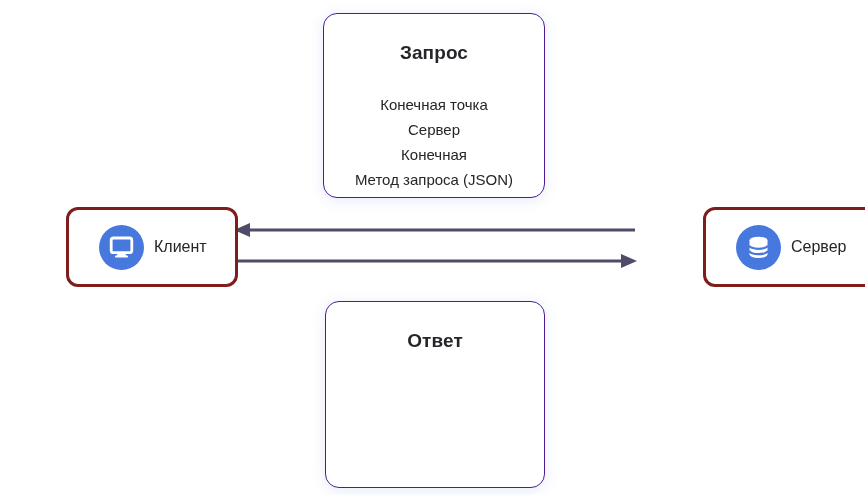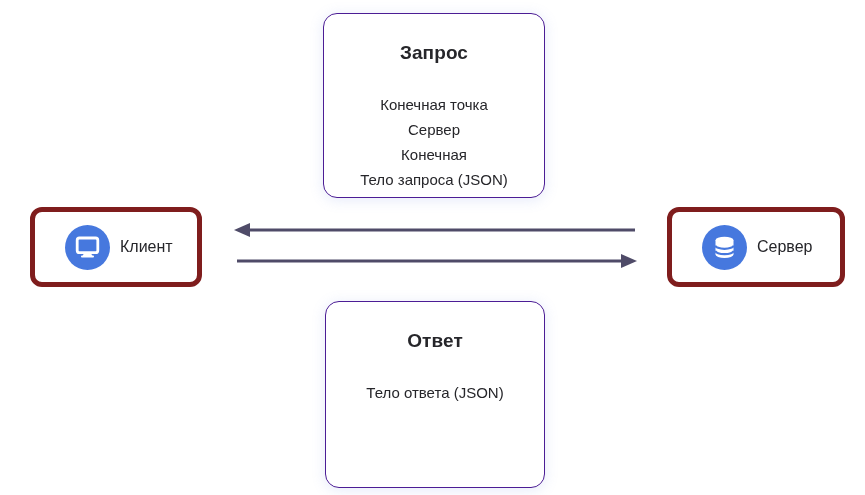--- a/index.html
+++ b/index.html
@@ -40,26 +40,27 @@
     font-size: 15px;
     line-height: 25px;
     font-weight: 400;
   }
   
   .node-card {
     position: absolute;
     top: 207px;
     height: 80px;
     background: #ffffff;
-    border: 5px solid #7f1d1d;
+    border: 3px solid #7f1d1d;
     border-radius: 12px;
     box-sizing: border-box;
     display: flex;
     align-items: center;
     padding-left: 30px;
+    margin-left: 36px;
   }
   .node-card.client { left: 30px;  width: 172px; }
   .node-card.server { left: 667px; width: 178px; padding-left: 30px; }
   .node-icon {
     width: 45px;
     height: 45px;
     flex: 0 0 45px;
     display: block;
   }
   .node-label {
@@ -80,28 +81,27 @@
 <body>
 
 <div class="canvas">
 
   <div class="info-card request">
     <div class="card-title">Запрос</div>
     <div class="card-items">
       <div class="card-item">Конечная точка</div>
       <div class="card-item">Сервер</div>
       <div class="card-item">Конечная</div>
-      <div class="card-item">Тело запроса (JSON)</div>
+      <div class="card-item">Метод запроса (JSON)</div>
     </div>
   </div>
 
   <div class="info-card response">
     <div class="card-title">Ответ</div>
     <div class="card-items">
-      <div class="card-item">Тело ответа (JSON)</div>
     </div>
   </div>
 
   <svg class="arrows-layer" viewBox="0 0 420 50" xmlns="http://www.w3.org/2000/svg" aria-hidden="true">
 
     <g>
       <line x1="22" y1="8" x2="410" y2="8" stroke="#4f4b68" stroke-width="3"></line>
       <path d="M 9 8 L 25 1 L 25 15 Z" fill="#4f4b68"></path>
     </g>
 

